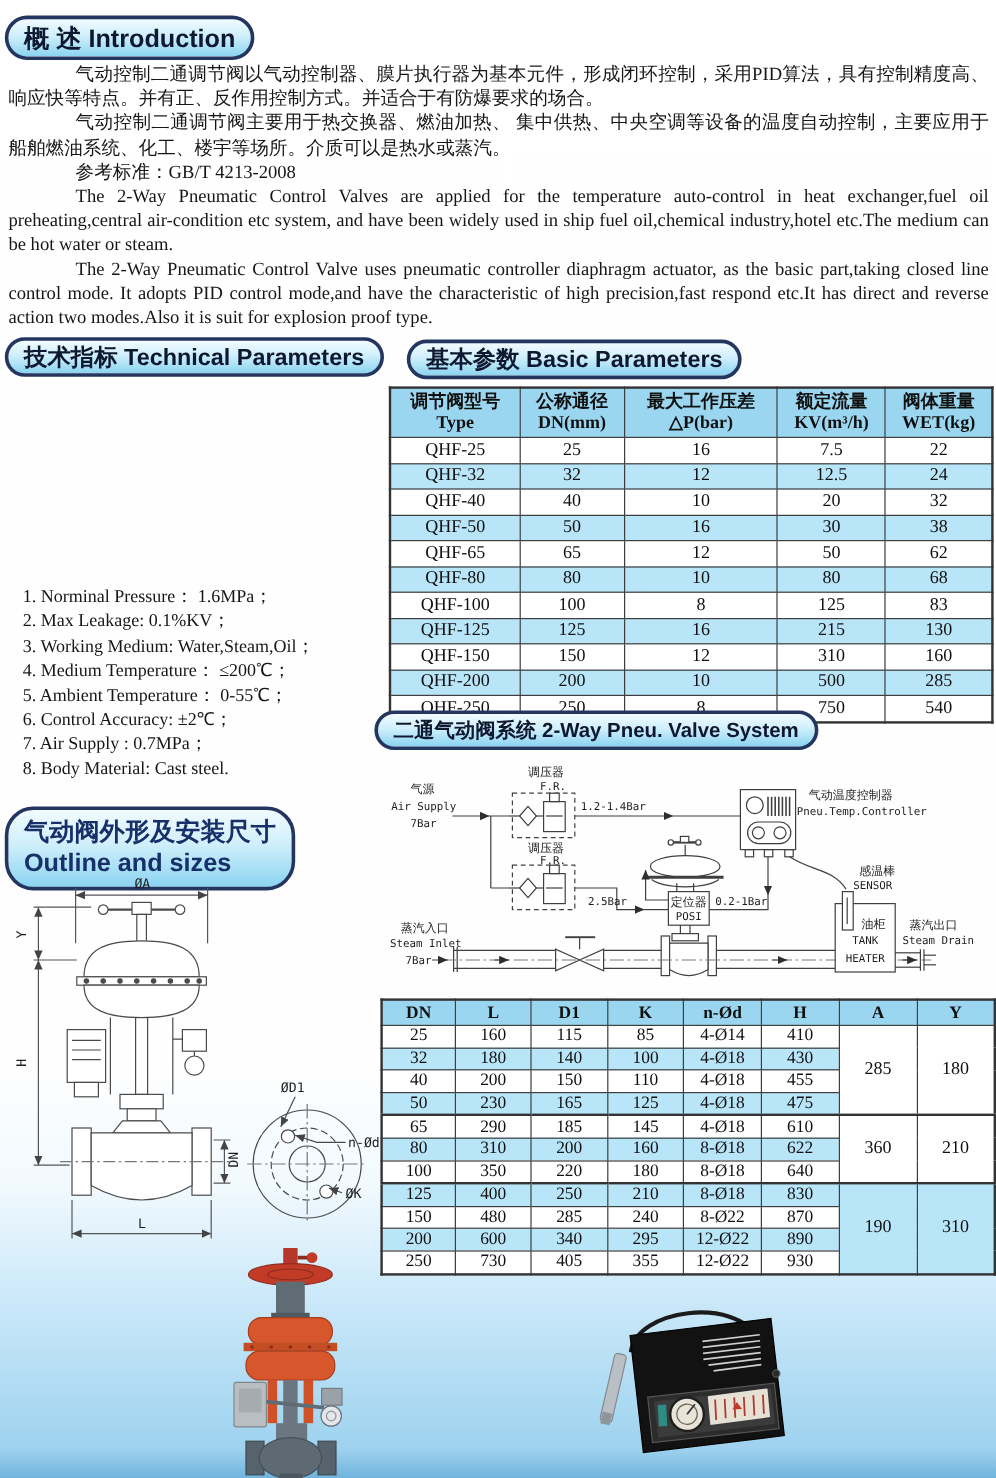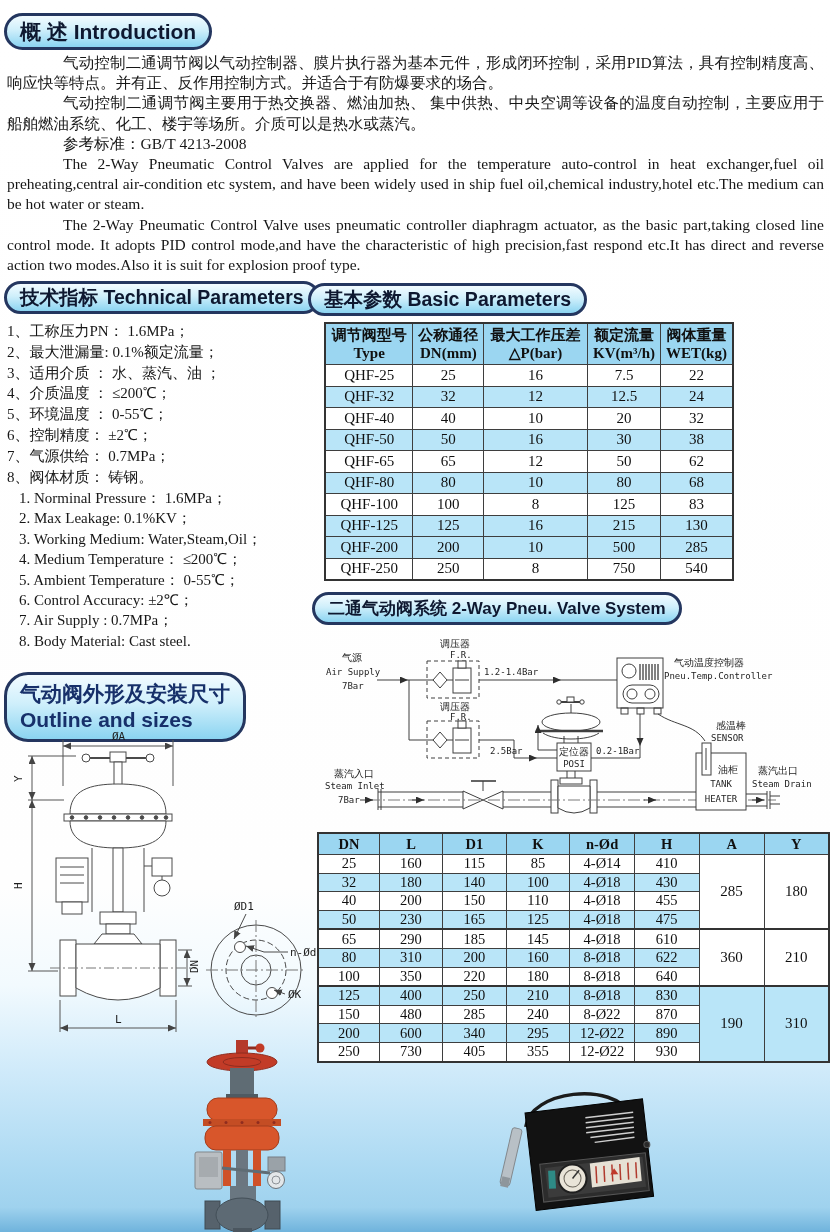--- a/index.html
+++ b/index.html
@@ -5,31 +5,31 @@
   html,body{margin:0;padding:0;background:#fff;}
   .page{position:relative;width:830px;height:1232px;overflow:hidden;
     background:linear-gradient(180deg,#ffffff 0%,#fefefe 72%,#f2fafe 80%,#cfeafa 87%,#abd9f2 95%,#9fd2ee 98%,#6fb3dc 100%);
     font-family:"Liberation Serif",serif;color:#161616;}
   .badge{position:absolute;border:3px solid #24365f;border-radius:20px;
     background:linear-gradient(180deg,#f2fbff 0%,#cfeffb 45%,#8bd4f1 100%);
     font-family:"Liberation Sans",sans-serif;font-weight:bold;color:#0e1830;
     display:flex;align-items:center;padding:12px 13px;box-sizing:border-box;white-space:nowrap;}
   .intro-badge{left:4px;top:13px;height:37px;font-size:21px;}
   .tech-badge{left:4px;top:281px;height:33px;font-size:19.5px;}
-  .basic-badge{left:308px;top:283px;height:33px;font-size:19.5px;}
+  .basic-badge{left:339px;top:283px;height:33px;font-size:19.5px;}
   .system-badge{left:312px;top:592px;height:33px;font-size:17px;}
   .outline-badge{left:4px;top:672px;height:70px;font-size:21px;border-radius:24px;
     flex-direction:column;align-items:flex-start;justify-content:center;line-height:1.25;color:#17306a;}
   .intro-text{position:absolute;left:7px;top:53px;width:817px;font-size:15.5px;line-height:20.2px;text-align:justify;}
   .intro-text p{margin:0;text-indent:56px;}
   .tech-list{position:absolute;left:7px;width:310px;font-size:15px;}
   .tech-zh{top:321px;line-height:20.8px;}
   .tech-en{top:488px;line-height:20.4px;margin-left:12px;}
   table{border-collapse:collapse;text-align:center;color:#101010;}
-  .basic-table{position:absolute;left:324px;top:322px;width:410px;font-size:15px;}
+  .basic-table{position:absolute;left:324px;top:322px;width:504px;font-size:15px;}
   .basic-table th,.basic-table td{border:1px solid #3e3e3e;padding:0 2px;}
   .basic-table{border:2px solid #333;}
   .basic-table th{height:40px;background:#9bd6f1;font-weight:bold;line-height:1.2;}
   .basic-table td{height:20.5px;background:#fff;}
   .basic-table tr.alt td{background:#b9e5f8;}
   .dims-table{position:absolute;left:317px;top:832px;width:513px;font-size:14.5px;}
   .dims-table th,.dims-table td{border:1px solid #3e3e3e;padding:0 2px;}
   .dims-table{border:2px solid #333;}
   .dims-table th{height:20px;background:#9bd6f1;font-weight:bold;}
   .dims-table td{height:17.6px;background:#fff;}
@@ -52,30 +52,20 @@
   <div class="intro-text">
     <p>气动控制二通调节阀以气动控制器、膜片执行器为基本元件，形成闭环控制，采用PID算法，具有控制精度高、响应快等特点。并有正、反作用控制方式。并适合于有防爆要求的场合。</p>
     <p>气动控制二通调节阀主要用于热交换器、燃油加热、 集中供热、中央空调等设备的温度自动控制，主要应用于船舶燃油系统、化工、楼宇等场所。介质可以是热水或蒸汽。</p>
     <p>参考标准：GB/T 4213-2008</p>
     <p>The 2-Way Pneumatic Control Valves are applied for the temperature auto-control in heat exchanger,fuel oil preheating,central air-condition etc system, and have been widely used in ship fuel oil,chemical industry,hotel etc.The medium can be hot water or steam.</p>
     <p>The 2-Way Pneumatic Control Valve uses pneumatic controller diaphragm actuator, as the basic part,taking closed line control mode. It adopts PID control mode,and have the characteristic of high precision,fast respond etc.It has direct and reverse action two modes.Also it is suit for explosion proof type.</p>
   </div>
 
   <div class="badge tech-badge">
     <span>技术指标 Technical Parameters</span>
-  </div>
-  <div class="tech-list tech-zh">
-    <div>1、工称压力PN： 1.6MPa；</div>
-    <div>2、最大泄漏量: 0.1%额定流量；</div>
-    <div>3、适用介质 ： 水、蒸汽、油 ；</div>
-    <div>4、介质温度 ： ≤200℃；</div>
-    <div>5、环境温度 ： 0-55℃；</div>
-    <div>6、控制精度： ±2℃；</div>
-    <div>7、气源供给： 0.7MPa；</div>
-    <div>8、阀体材质： 铸钢。</div>
   </div>
   <div class="tech-list tech-en">
     <div>1. Norminal Pressure： 1.6MPa；</div>
     <div>2. Max Leakage: 0.1%KV；</div>
     <div>3. Working Medium: Water,Steam,Oil；</div>
     <div>4. Medium Temperature： ≤200℃；</div>
     <div>5. Ambient Temperature： 0-55℃；</div>
     <div>6. Control Accuracy: ±2℃；</div>
     <div>7. Air Supply : 0.7MPa；</div>
     <div>8. Body Material: Cast steel.</div>
@@ -158,20 +148,27 @@
           <td>8</td>
           <td>125</td>
           <td>83</td>
         </tr>
       <tr class="alt">
           <td>QHF-125</td>
           <td>125</td>
           <td>16</td>
           <td>215</td>
           <td>130</td>
+        </tr>
+      <tr>
+          <td>QHF-150</td>
+          <td>150</td>
+          <td>12</td>
+          <td>310</td>
+          <td>160</td>
         </tr>
       <tr class="alt">
           <td>QHF-200</td>
           <td>200</td>
           <td>10</td>
           <td>500</td>
           <td>285</td>
         </tr>
       <tr>
           <td>QHF-250</td>

